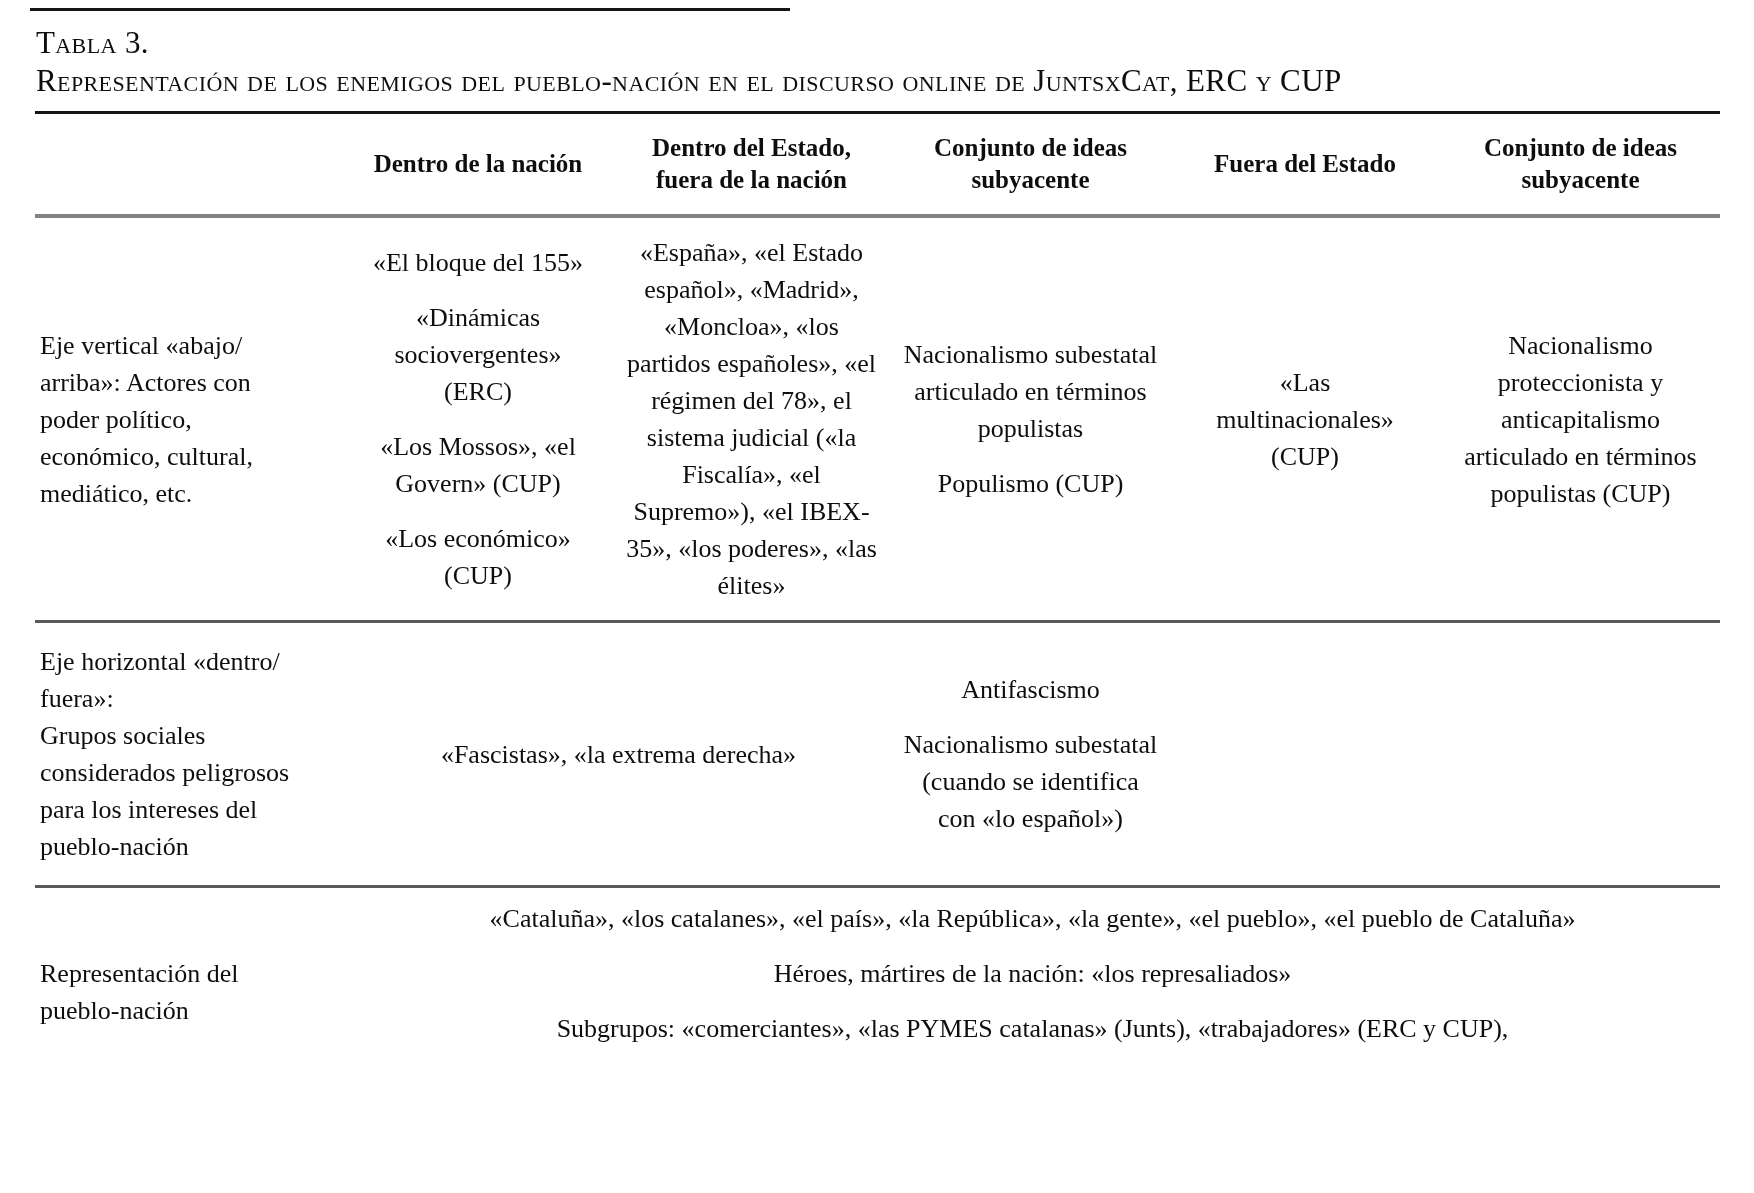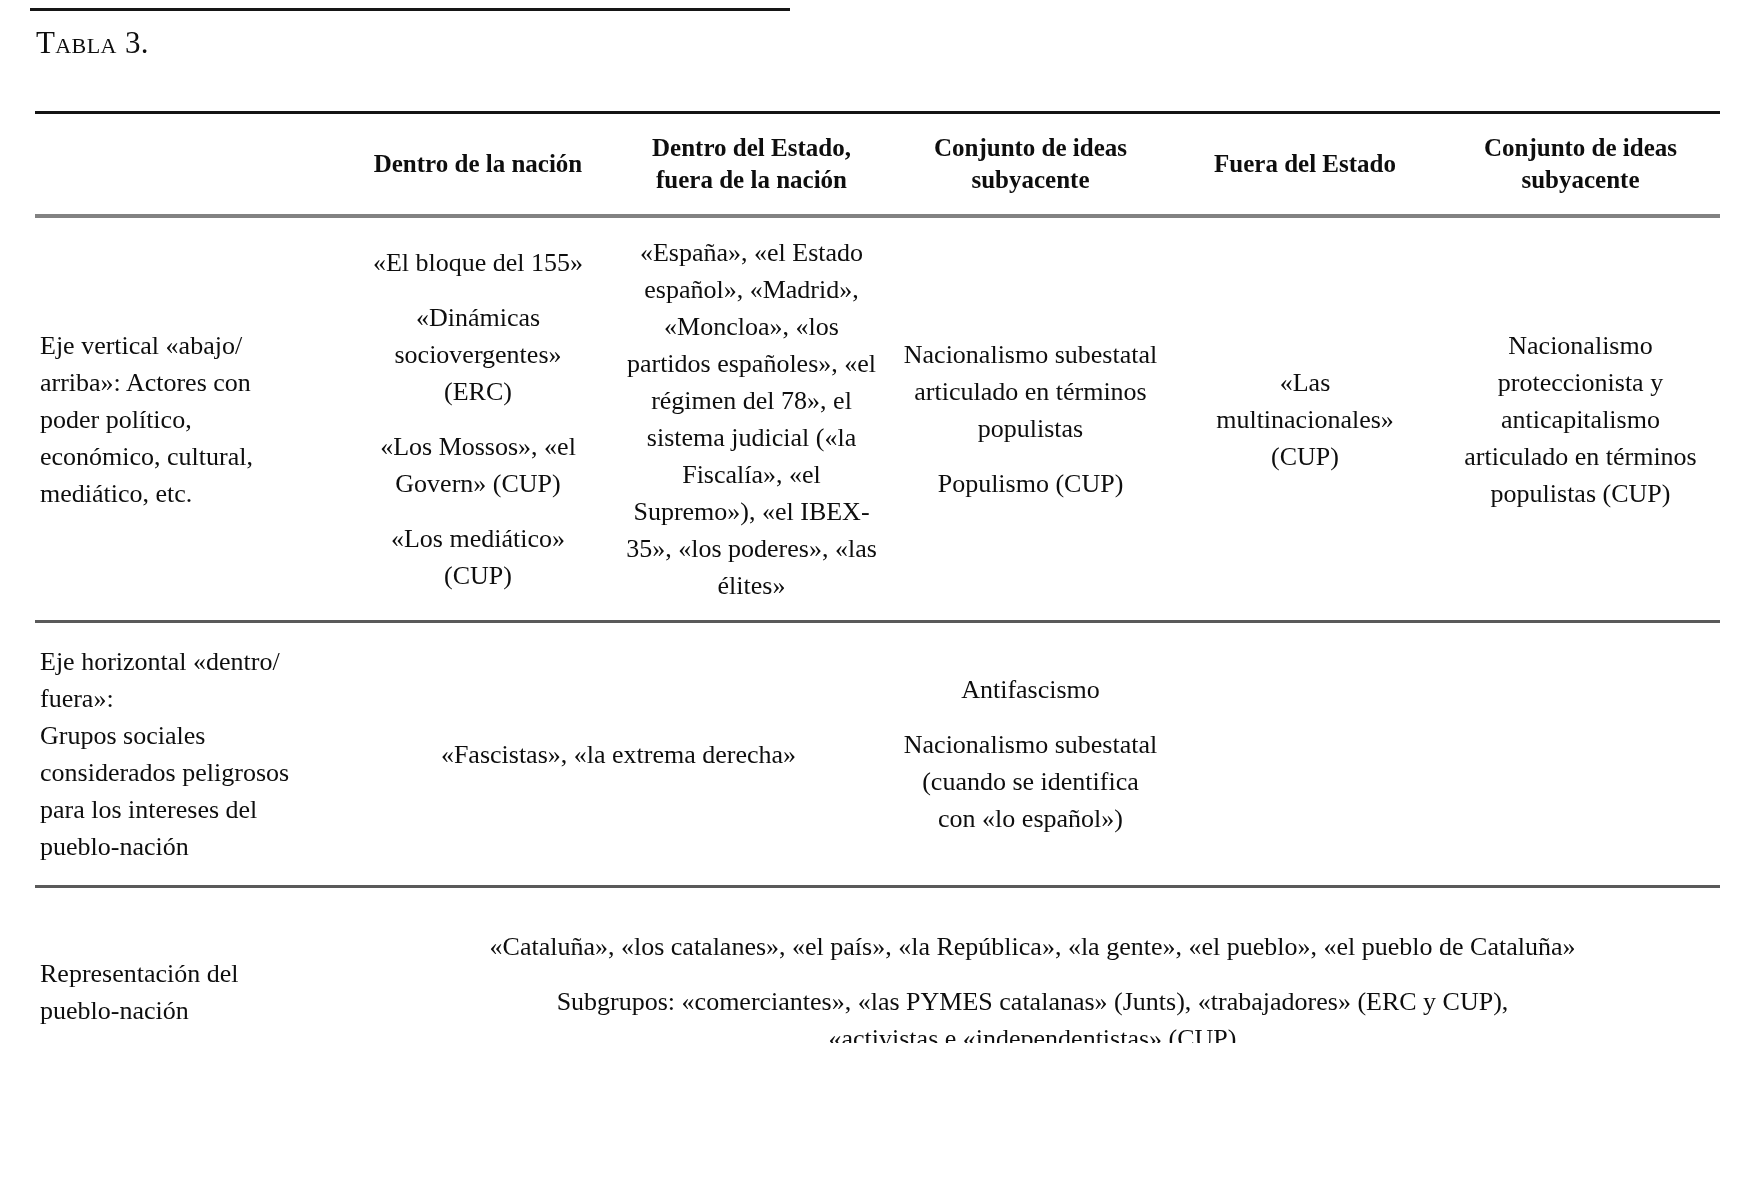--- a/index.html
+++ b/index.html
@@ -63,20 +63,21 @@
 </style>
 </head>
 <body>
 
 <div class="page">
 
   <div class="top-edge"></div>
 
   <div class="title-block">
     <div class="title-line">Tabla 3.</div>
+    <div class="title-line">Representación de los enemigos del pueblo-nación en el discurso online de JuntsxCat, ERC y CUP</div>
   </div>
 
   <div class="table-wrap">
 
     <div class="rule rule-title"></div>
 
     <div class="grid header-row">
       <div class="cell head"></div>
       <div class="cell head">Dentro de la nación</div>
       <div class="cell head">Dentro del Estado, fuera de la nación</div>
@@ -90,21 +91,21 @@
     <div class="grid row-1">
       <div class="cell stub">Eje vertical «abajo/
 arriba»: Actores con
 poder político,
 económico, cultural,
 mediático, etc.</div>
       <div class="cell pad-md">
         <p>«El bloque del 155»</p>
         <p>«Dinámicas sociovergentes» (ERC)</p>
         <p>«Los Mossos», «el Govern» (CUP)</p>
-        <p>«Los mediático» (CUP)</p>
+        <p>«Los económico» (CUP)</p>
       </div>
       <div class="cell pad-sm">«España», «el Estado español», «Madrid», «Moncloa», «los partidos españoles», «el régimen del 78», el sistema judicial («la Fiscalía», «el Supremo»), «el IBEX-35», «los poderes», «las élites»</div>
       <div class="cell pad-sm">
         <p>Nacionalismo subestatal articulado en términos populistas</p>
         <p>Populismo (CUP)</p>
       </div>
       <div class="cell">
         <span class="narrow">«Las multinacionales» (CUP)</span>
       </div>
       <div class="cell pad-sm">Nacionalismo proteccionista y anticapitalismo articulado en términos populistas (CUP)</div>
@@ -128,20 +129,21 @@
       <div class="cell"></div>
     </div>
 
     <div class="rule rule-row"></div>
 
     <div class="grid row-3">
       <div class="cell stub">Representación del
 pueblo-nación</div>
       <div class="cell span-2-6">
         <p>«Cataluña», «los catalanes», «el país», «la República», «la gente», «el pueblo», «el pueblo de Cataluña»</p>
+        <p>Héroes, mártires de la nación: «los represaliados»</p>
         <p class="prewrap">Subgrupos: «comerciantes», «las PYMES catalanas» (Junts), «trabajadores» (ERC y CUP),
 «activistas e «independentistas» (CUP)</p>
       </div>
     </div>
 
     <div class="rule rule-bottom"></div>
 
   </div>
 
   <div class="footer">

